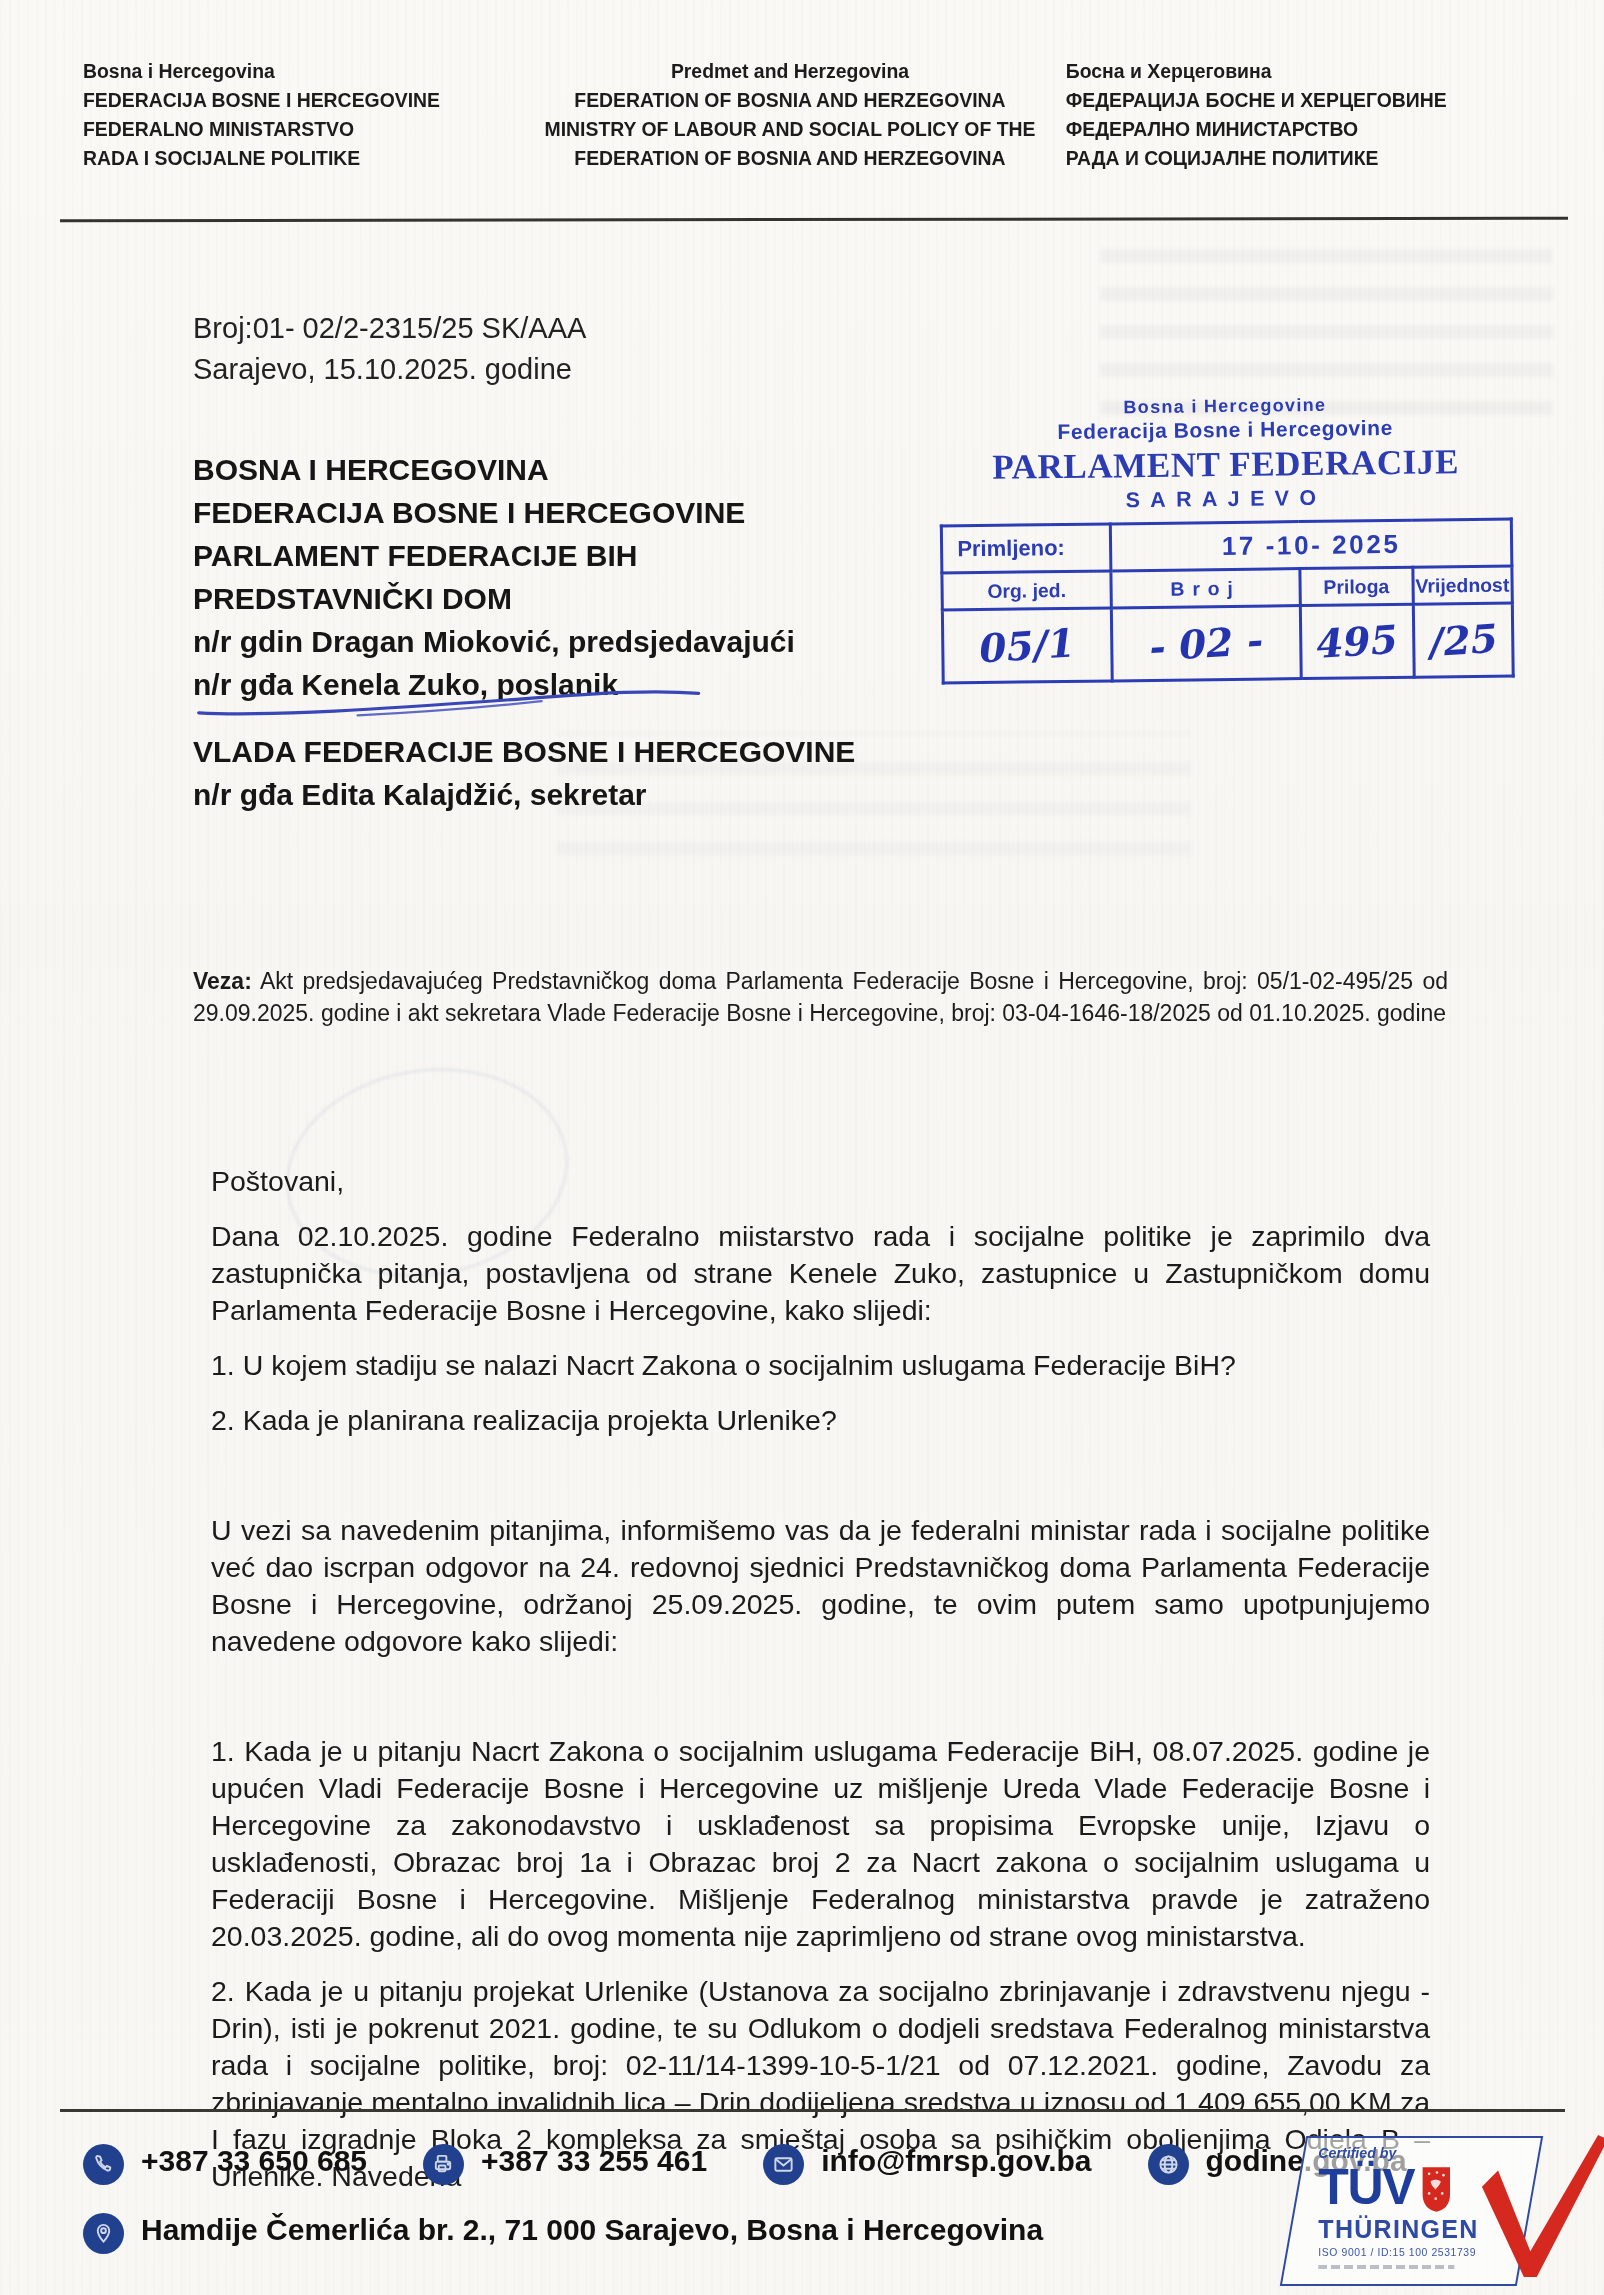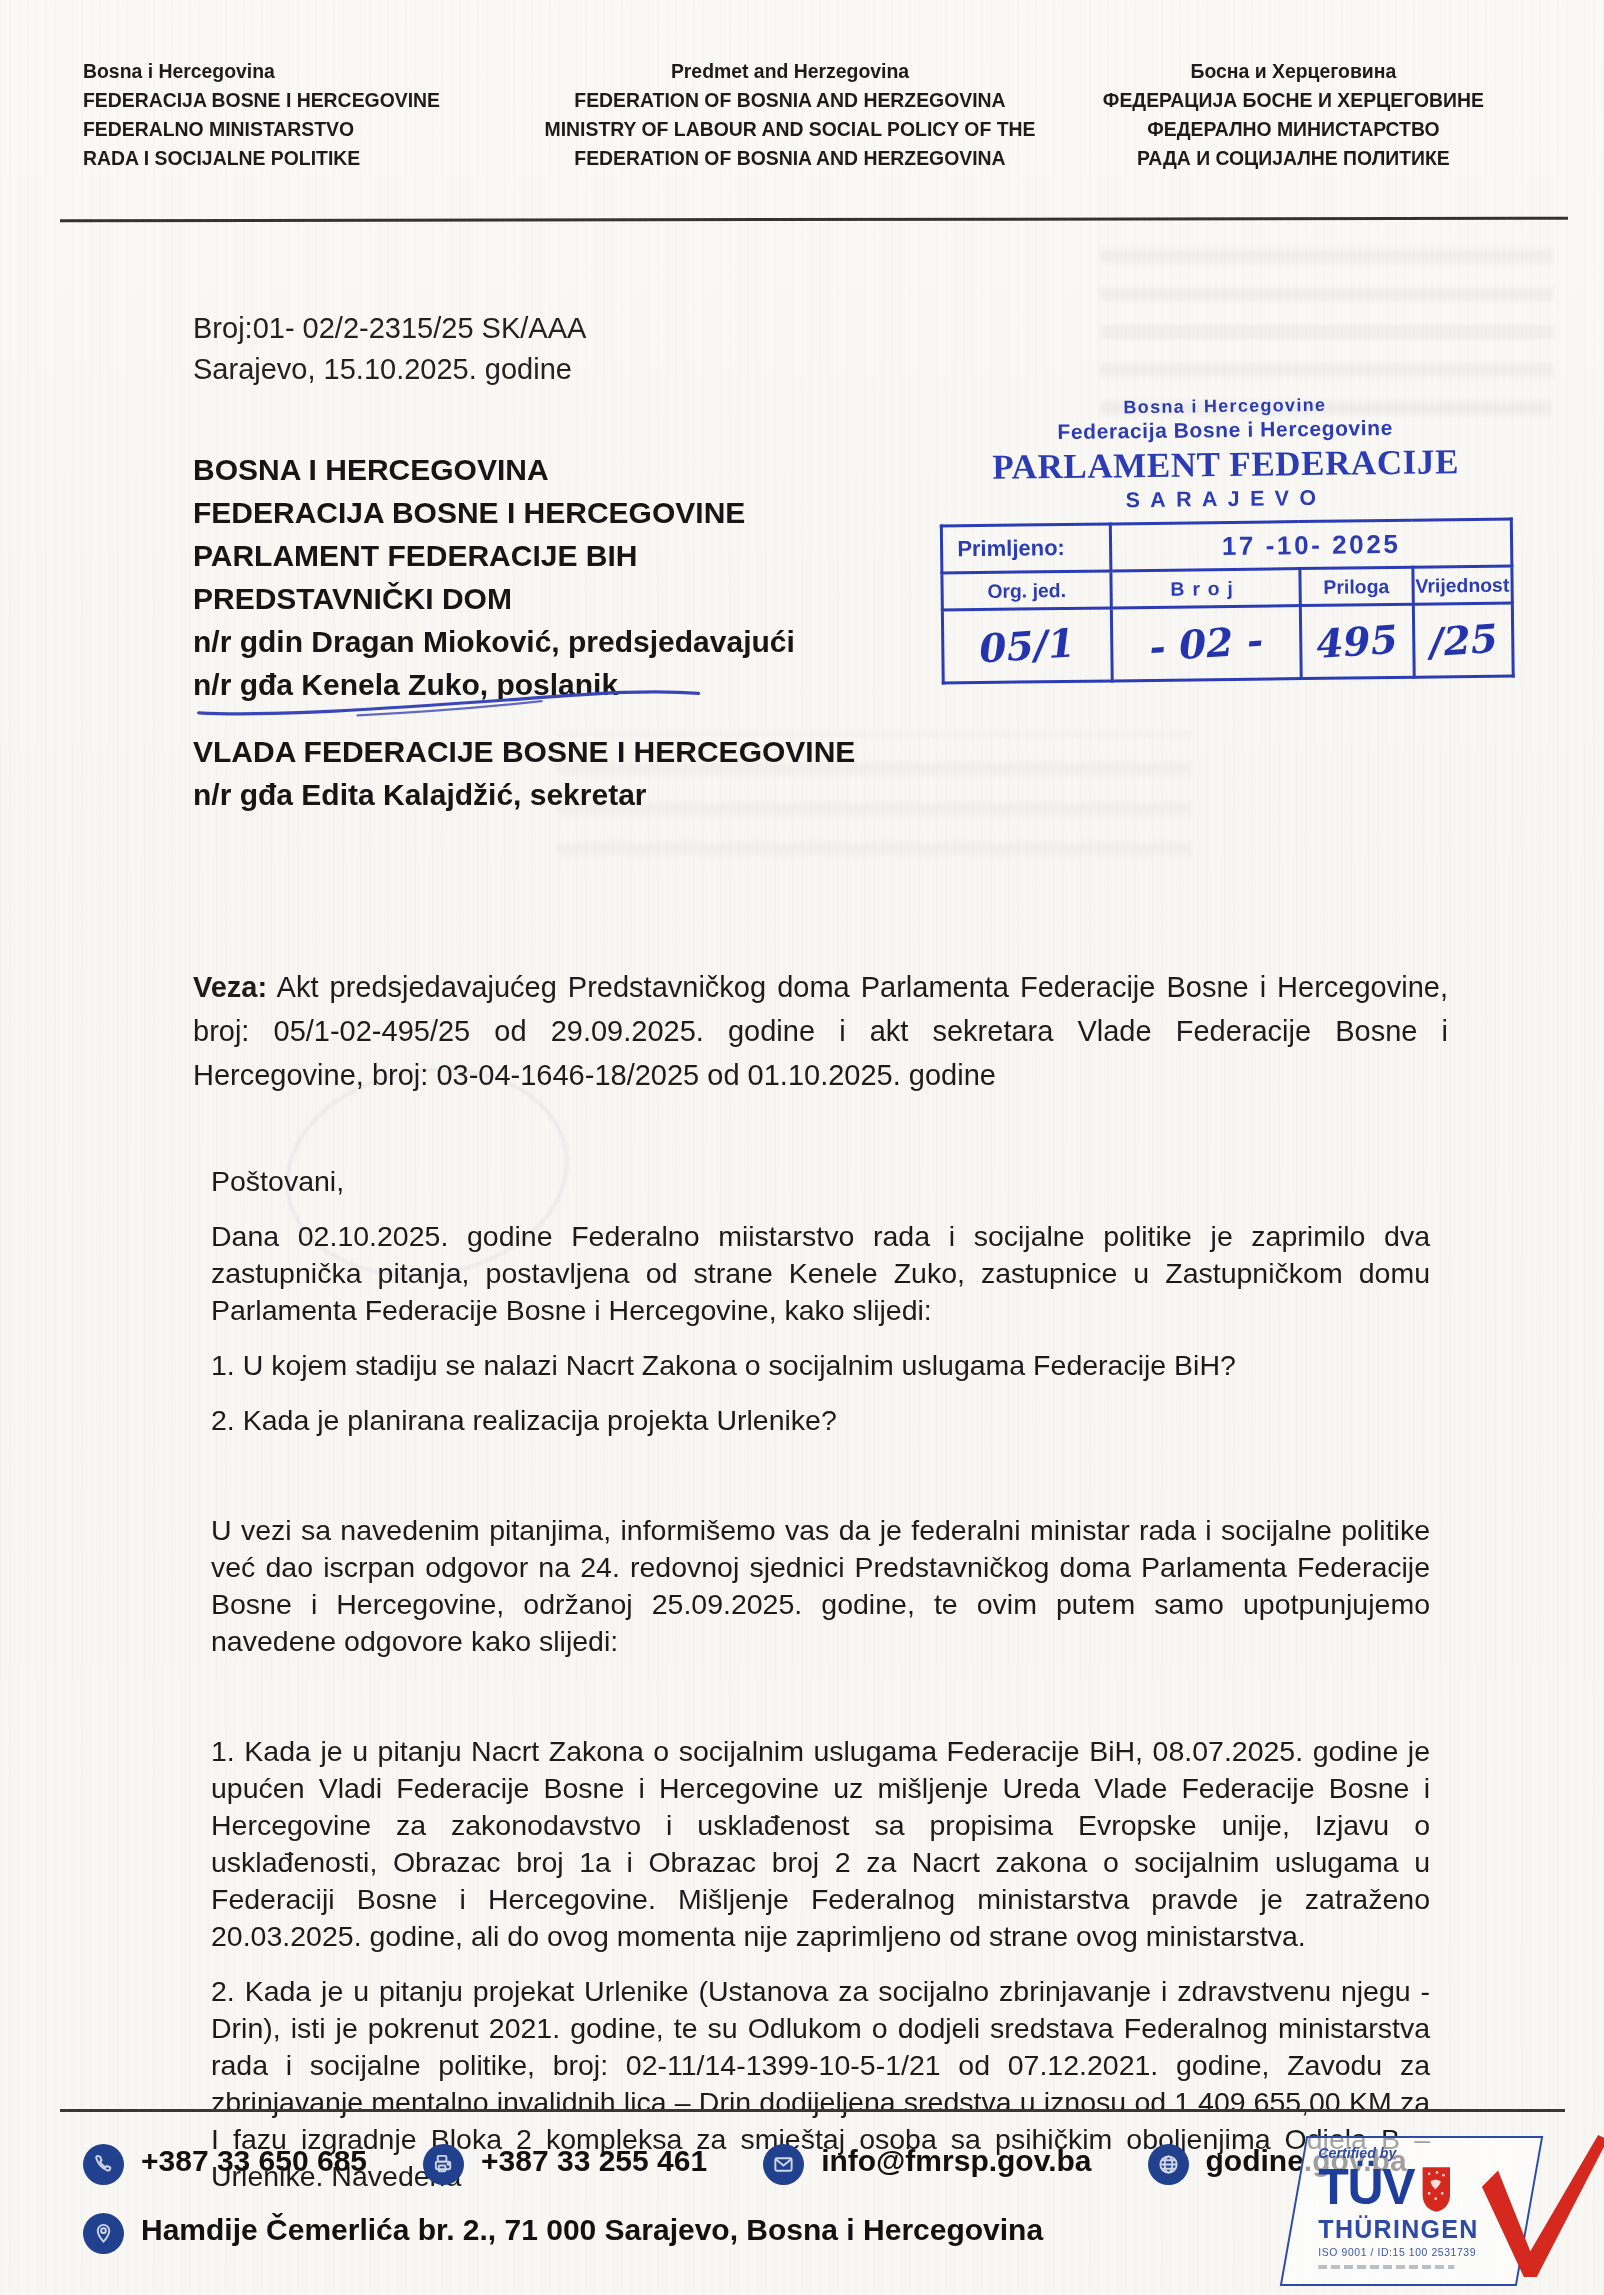--- a/index.html
+++ b/index.html
@@ -8,21 +8,21 @@
     background:
       repeating-linear-gradient(90deg, rgba(0,0,0,0.012) 0 1.9px, rgba(0,0,0,0) 1.9px 9px),
       linear-gradient(180deg,#faf9f6 0%,#f7f6f3 40%,#f8f7f4 100%);
     font-family:"Liberation Sans", sans-serif;color:#1c1c1c;overflow:hidden;
   }
   
   .letterhead{position:absolute;top:57px;left:83px;right:83px;display:flex;justify-content:space-between;}
   .lh-col{font-weight:bold;font-size:19.4px;line-height:29px;}
   .lh-left{text-align:left;width:466px;}
   .lh-center{text-align:center;width:596px;}
-  .lh-right{text-align:center;width:492px;}
+  .lh-right{text-align:left;width:492px;}
   .rule{position:absolute;left:60px;top:218px;width:1508px;height:2.6px;background:#35332e;transform:rotate(-0.1deg);}
   .rule-bottom{position:absolute;left:60px;top:2109px;width:1505px;height:2.6px;background:#3a3833;}
   
   .docinfo{position:absolute;left:193px;top:308px;font-size:29px;line-height:41px;color:#222;}
   
   .stamp{position:absolute;left:940px;top:396px;width:573px;color:#2b3cb4;text-align:center;transform:rotate(-0.7deg);}
   .stamp .s1{font-size:18px;font-weight:bold;letter-spacing:1.3px;}
   .stamp .s2{font-size:21px;font-weight:bold;letter-spacing:0.6px;margin-top:1.3px;}
   .stamp .s3{font-family:"Liberation Serif",serif;font-size:35px;font-weight:bold;letter-spacing:0.6px;margin-top:2.6px;}
   .stamp .s4{font-size:21.4px;font-weight:bold;letter-spacing:10.4px;margin-top:2.6px;}
@@ -33,21 +33,21 @@
   .stamp th{font-size:19.4px;font-weight:bold;padding:5.2px 1.3px;}
   .stamp .broj-head{letter-spacing:7.8px;}
   .stamp .hand{font-family:"DejaVu Serif",serif;font-style:italic;font-size:39px;font-weight:bold;color:#2433ae;height:68px;}
   .stamp .hand span{display:inline-block;transform:rotate(-3deg);}
   
   .addressee{position:absolute;left:193px;top:448px;font-size:30px;font-weight:bold;line-height:43px;color:#161616;}
   .pen-underline{position:absolute;left:189px;top:687px;width:518px;height:31px;}
   .vlada{position:absolute;left:193px;top:730px;font-size:30px;font-weight:bold;line-height:43px;color:#161616;}
   
   .predmet{position:absolute;left:193px;top:879px;font-size:30px;color:#1c1c1c;}
-  .veza{position:absolute;left:193px;top:965px;width:1255px;font-size:29px;line-height:44px;text-align:justify;}
+  .veza{position:absolute;left:193px;top:965px;width:1255px;font-size:23px;line-height:32px;text-align:justify;}
   .b{font-weight:bold;}
   
   .letter-body{position:absolute;left:193px;top:1145px;width:1255px;font-size:28.5px;line-height:37px;color:#1b1b1b;}
   .letter-body p{margin:18px;text-align:justify;}
   .letter-body p.nj{text-align:left;}
   .gap{height:37px;}
   
   .footer-row1{position:absolute;left:83px;top:2144px;display:flex;align-items:center;}
   .footer-row2{position:absolute;left:83px;top:2213px;display:flex;align-items:center;}
   .contact{display:flex;align-items:flex-start;margin-right:56px;}

